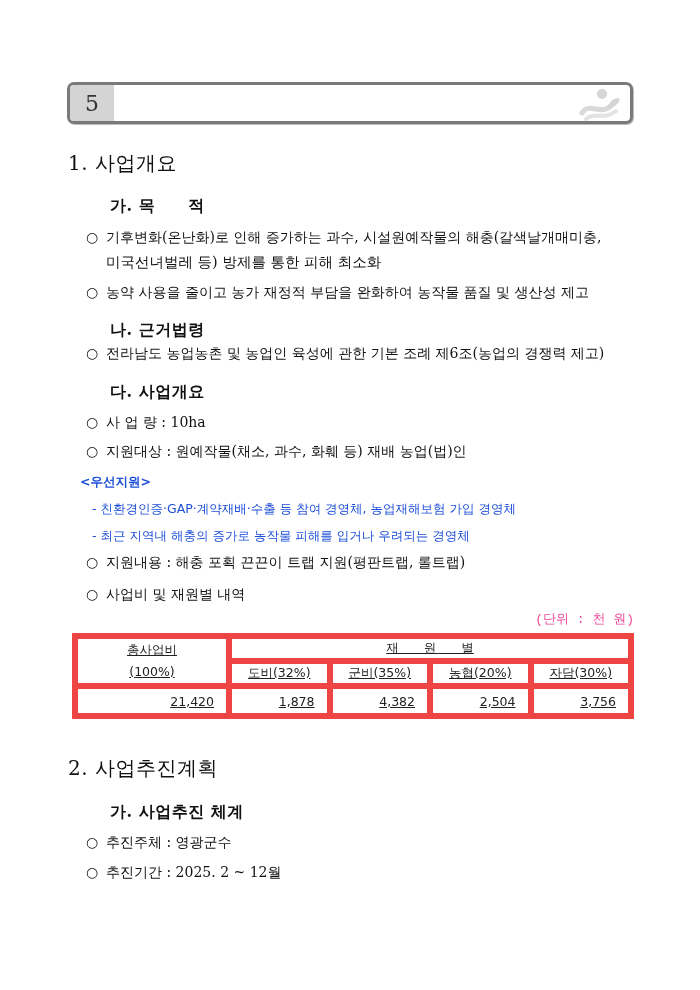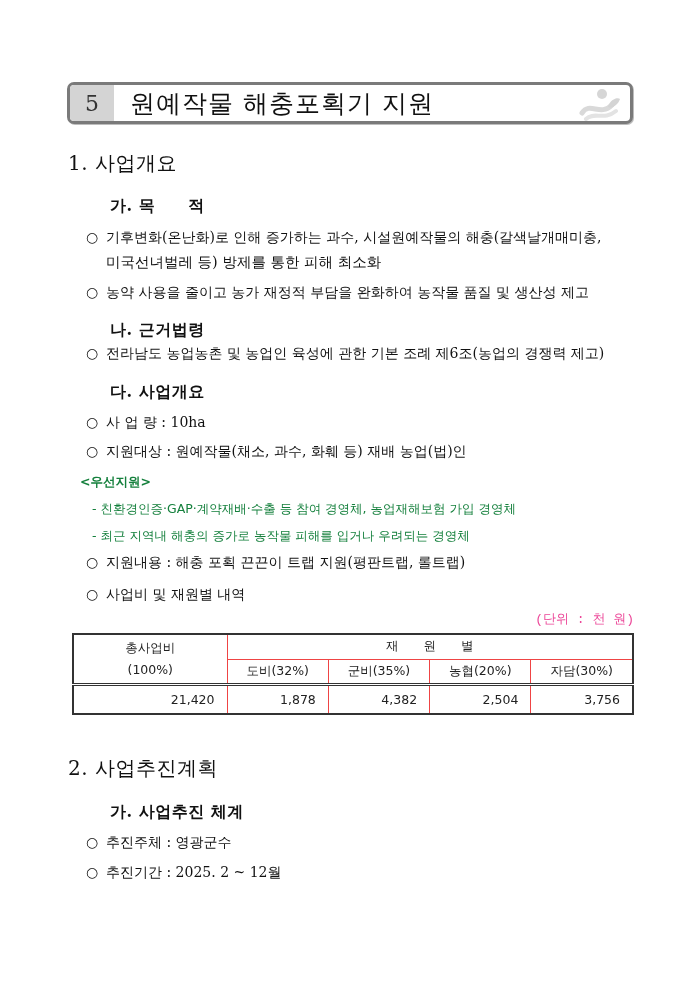--- a/index.html
+++ b/index.html
@@ -18,40 +18,39 @@
     font-size: 22px; color: #333; font-family: "DejaVu Serif", serif;
   }
   .title-text { padding-left: 16px; font-size: 25px; letter-spacing: 1px; color: #111; font-weight: normal; }
   .title-deco { position: absolute; right: 8px; top: 2px; width: 44px; height: 34px; }
 
   .h1 { position: absolute; left: 68px; font-size: 20px; letter-spacing: 0.5px; }
   .h2 { position: absolute; left: 78px; font-size: 16px; font-weight: bold; letter-spacing: 0.5px; margin-left: 32px; }
   .line { position: absolute; left: 86px; font-size: 14px; white-space: nowrap; }
   .line .bullet { display: inline-block; width: 20px; }
   .cont { position: absolute; left: 106px; font-size: 14.5px; white-space: nowrap; }
-  .sub { position: absolute; font-family: "DejaVu Sans", sans-serif; font-size: 12.5px; white-space: nowrap; color: #15803d; }
+  .sub { position: absolute; font-family: "DejaVu Sans", sans-serif; font-size: 12.5px; white-space: nowrap; color: #1d4ed8; }
   .unit { position: absolute; right: 66px; font-family: Liberation Mono, monospace; font-size: 13px; color: #ec4899; }
 
   table.budget {
     position: absolute; left: 72px; top: 633px; width: 562px;
     border-collapse: collapse; font-family: "DejaVu Sans", sans-serif; font-size: 12.5px; color: #222;
     border: 2px solid #333;
   }
-  table.budget td, table.budget th { border: 1px solid #ef4444; font-weight: normal; }
+  table.budget td, table.budget th { border: 6px solid #ef4444; font-weight: normal; text-decoration: underline; }
   table.budget th { height: 25px; text-align: center; }
   table.budget tr.hdr2 th { border-bottom: 3px double #333; }
   table.budget td { height: 30px; text-align: right; padding-right: 12px; }
   table.budget th.total { width: 154px; border-bottom: 3px double #333; line-height: 22px; }
 </style>
 </head>
 <body>
 
 <div class="title-box">
   <div class="title-num">5</div>
-  <div class="title-text">원예작물 해충포획기 지원</div>
   <svg class="title-deco" viewBox="0 0 44 34">
     <circle cx="24" cy="7" r="5" fill="#d6d6d6"></circle>
     <path d="M4 26 C12 14, 22 30, 34 18" stroke="#d9d9d9" stroke-width="5" fill="none" stroke-linecap="round"></path>
     <path d="M8 32 C16 24, 26 34, 38 24" stroke="#e3e3e3" stroke-width="4" fill="none" stroke-linecap="round"></path>
     <path d="M30 20 C32 12, 40 10, 42 12 C40 18, 34 22, 30 20 Z" fill="#d4d4d4"></path>
   </svg>
 </div>
 
 <div class="h1" style="top:150px;text-align:center;">1. 사업개요</div>
 

